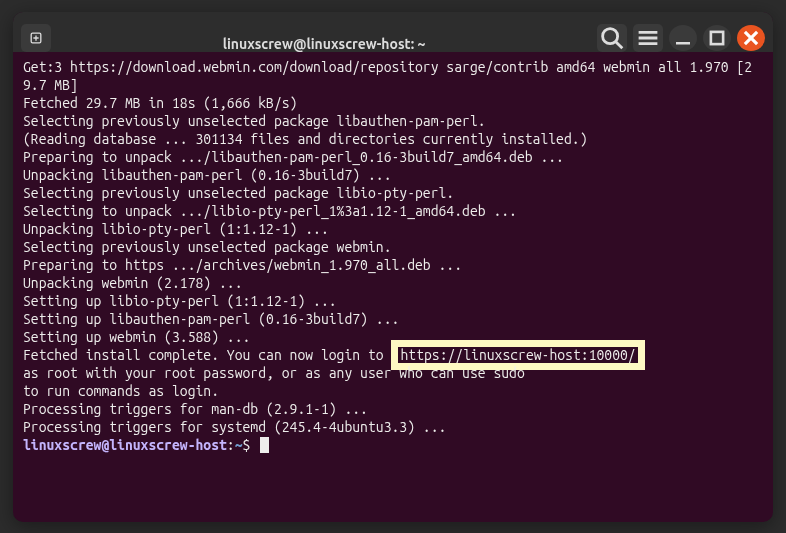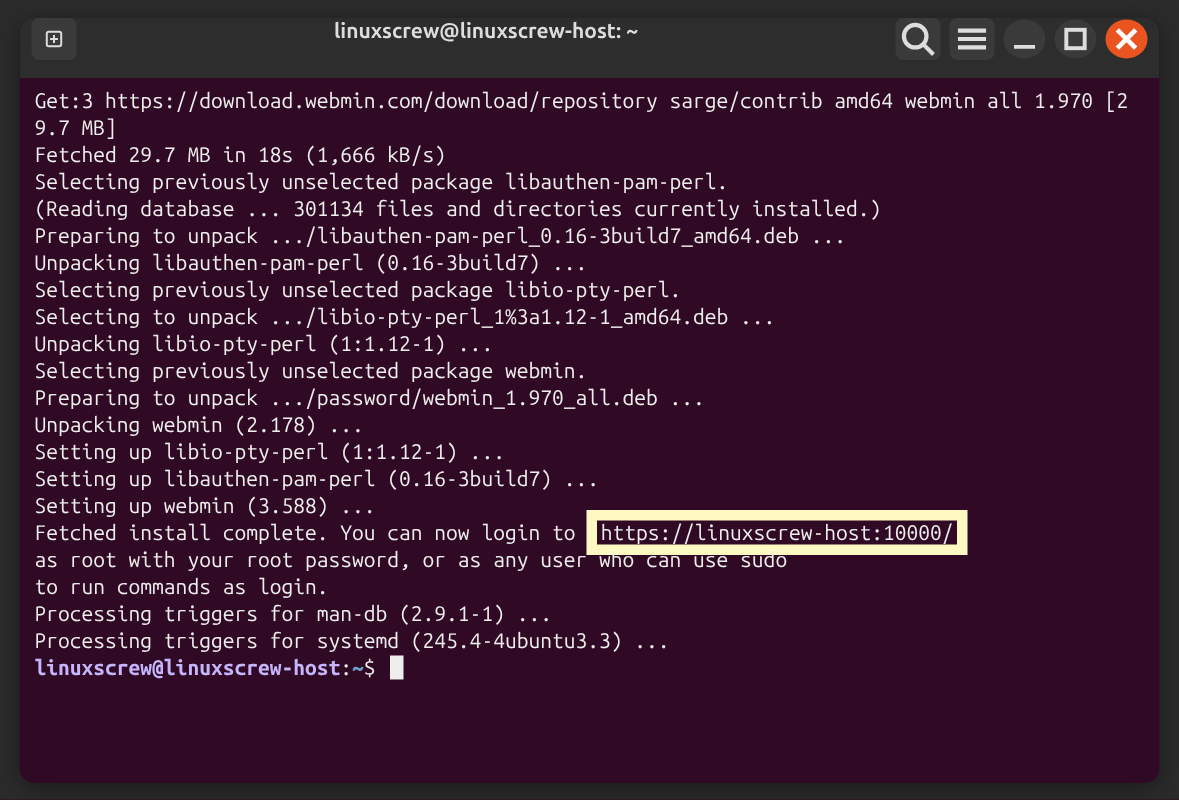--- a/index.html
+++ b/index.html
@@ -1,18 +1,18 @@
 <!DOCTYPE html>
 <html><head>
   <meta charset="utf-8">
   <style>
     * { box-sizing: border-box; margin: 0; padding: 0; }
     body { width: 786px; height: 533px; background: #2c2c2c; font-family: 'Ubuntu', sans-serif; display: flex; align-items: center; justify-content: center; }
     .terminal-window { width: 760px; height: 510px; background: #300a24; border-radius: 10px; overflow: hidden; box-shadow: 0 4px 20px rgba(0,0,0,0.4); display: flex; flex-direction: column; }
-    .titlebar { height: 40px; background: #2d2d2d; display: flex; align-items: flex-start; padding: 0 8px; gap: 8px; }
+    .titlebar { height: 40px; background: #2d2d2d; display: flex; align-items: flex-end; padding: 0 8px; gap: 8px; }
     .titlebar-left { display: flex; gap: 4px; }
     .tb-btn { width: 30px; height: 28px; background: #3a3a3a; border-radius: 5px; display: flex; align-items: center; justify-content: center; color: #ddd; }
     .tb-btn svg { width: 14px; height: 14px; }
     .title { flex: 1; text-align: center; color: #ddd; font-weight: 600; font-size: 14px; }
     .titlebar-right { display: flex; gap: 6px; align-items: center; }
     .square-btn { width: 30px; height: 28px; background: #3a3a3a; border-radius: 5px; display: flex; align-items: center; justify-content: center; color: #ddd; }
     .win-btn { width: 28px; height: 26px; border-radius: 50%; display: flex; align-items: center; justify-content: center; color: #ddd; background: #3a3a3a; }
     .win-btn.close { background: #e95420; color: #fff; }
     .terminal-body { flex: 1; padding: 6px 10px; font-family: 'Ubuntu Mono', 'DejaVu Sans Mono', monospace; font-size: 14px; line-height: 18px; color: #eeeeec; white-space: pre-wrap; word-break: break-all; }
     .highlight-box { border: 7px solid #fef9c3; padding: 0 2px; display: inline; }
@@ -71,21 +71,21 @@
   <div class="terminal-body"><span>Get:3 https://download.webmin.com/download/repository sarge/contrib amd64 webmin all 1.970 [29.7 MB]</span>
 <span>Fetched 29.7 MB in 18s (1,666 kB/s)</span>
 <span>Selecting previously unselected package libauthen-pam-perl.</span>
 <span>(Reading database ... 301134 files and directories currently installed.)</span>
 <span>Preparing to unpack .../libauthen-pam-perl_0.16-3build7_amd64.deb ...</span>
 <span>Unpacking libauthen-pam-perl (0.16-3build7) ...</span>
 <span>Selecting previously unselected package libio-pty-perl.</span>
 <span>Selecting to unpack .../libio-pty-perl_1%3a1.12-1_amd64.deb ...</span>
 <span>Unpacking libio-pty-perl (1:1.12-1) ...</span>
 <span>Selecting previously unselected package webmin.</span>
-<span>Preparing to unpack .../password/webmin_1.970_all.deb ...</span>
+<span>Preparing to https .../archives/webmin_1.970_all.deb ...</span>
 <span>Unpacking webmin (2.178) ...</span>
 <span>Setting up libio-pty-perl (1:1.12-1) ...</span>
 <span>Setting up libauthen-pam-perl (0.16-3build7) ...</span>
 <span>Setting up webmin (3.588) ...</span>
 <span>Fetched install complete. You can now login to </span><span class="highlight-box">https://linuxscrew-host:10000/</span>
 <span>as root with your root password, or as any user who can use sudo</span>
 <span>to run commands as login.</span>
 <span>Processing triggers for man-db (2.9.1-1) ...</span>
 <span>Processing triggers for systemd (245.4-4ubuntu3.3) ...</span>
 <span class="prompt-user">linuxscrew@linuxscrew-host</span><span class="prompt-sym">:</span><span class="prompt-path">~</span><span class="prompt-sym">$</span> <span class="cursor"></span></div>

